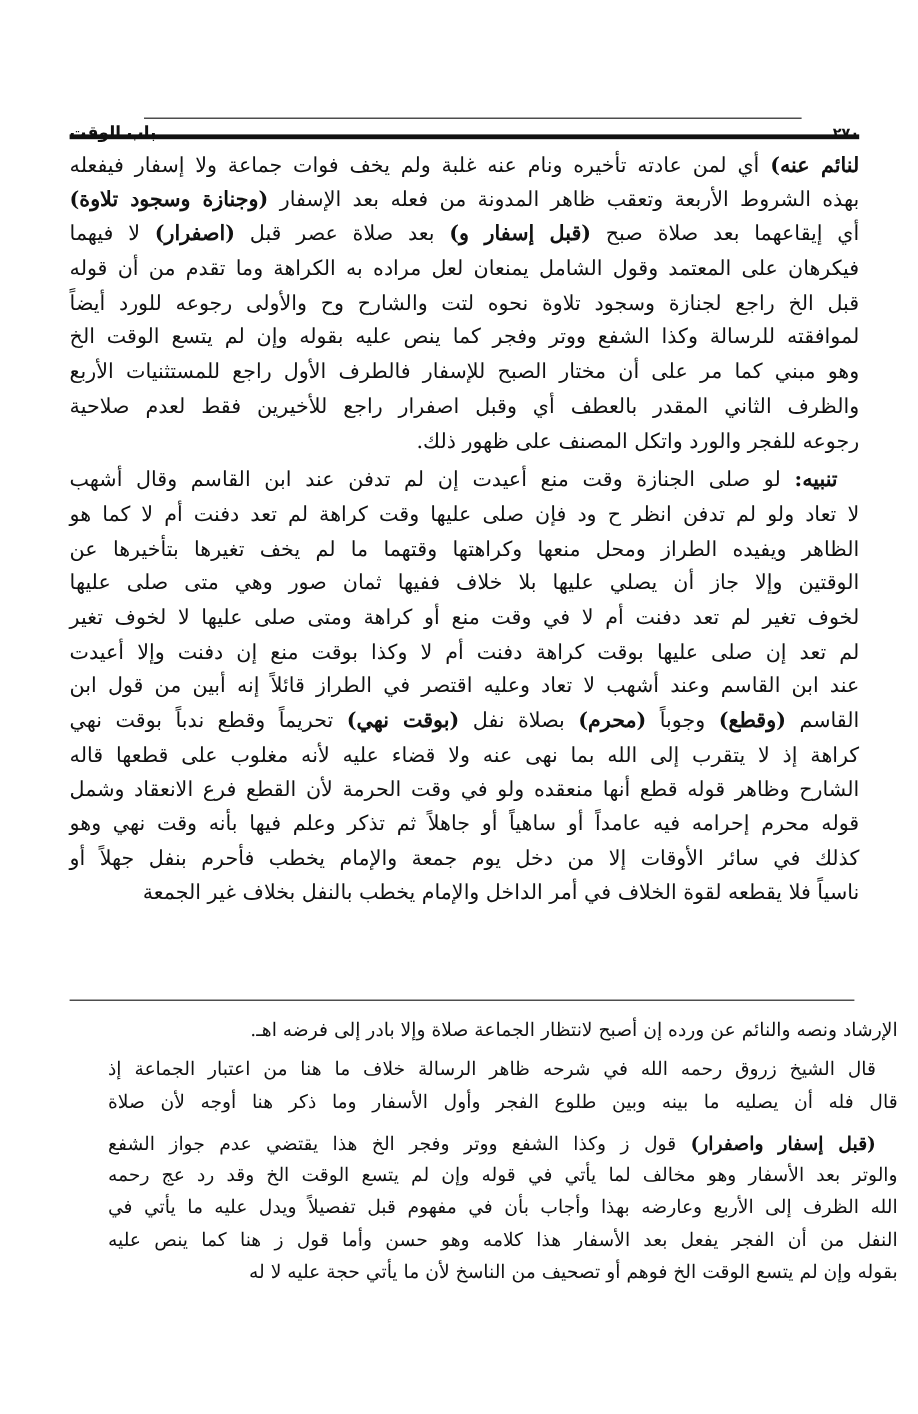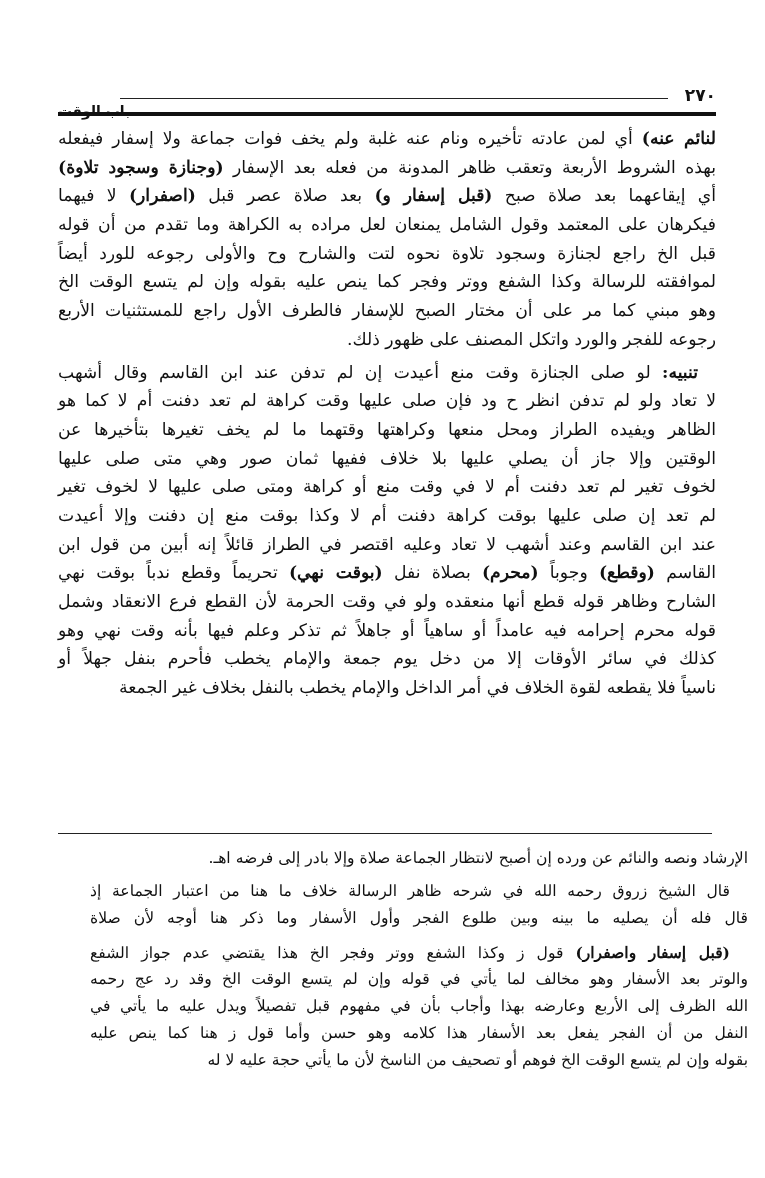--- a/index.html
+++ b/index.html
@@ -7,22 +7,22 @@
     width: 765px; height: 1178px; position: relative; overflow: hidden;
     font-family: "DejaVu Serif", "Liberation Serif", serif;
     color: #111111;
   }
   .page { position: absolute; left: 58px; top: 0; width: 658px; }
   .header {
     position: absolute; top: 84px; left: 0; width: 658px; height: 22px;
     direction: rtl;
   }
   .page-number {
-    position: absolute; right: 0; top: 0;
-    font-family: "DejaVu Sans", sans-serif; font-weight: bold; font-size: 17px;
+    position: absolute; right: 0; top: 16px;
+    font-family: "DejaVu Sans", sans-serif; font-weight: bold; font-size: 12px;
     line-height: 22px;
   }
   .running-title {
     position: absolute; left: 0; top: 16px;
     font-family: "DejaVu Sans", sans-serif; font-weight: bold; font-size: 14px;
     line-height: 22px;
   }
   .header-thin-rule {
     position: absolute; top: 14px; left: 62px; right: 48px;
     border-top: 1px solid #222;
@@ -69,30 +69,32 @@
   <div class="header-thick-rule"></div>
 
   <div class="main-text" id="main-text">
       <span class="line"><b>لنائم عنه)</b><span> أي لمن عادته تأخيره ونام عنه غلبة ولم يخف فوات جماعة ولا إسفار فيفعله</span></span>
       <span class="line"><span>بهذه الشروط الأربعة وتعقب ظاهر المدونة من فعله بعد الإسفار </span><b>(وجنازة وسجود تلاوة)</b></span>
       <span class="line"><span>أي إيقاعهما بعد صلاة صبح </span><b>(قبل إسفار و)</b><span> بعد صلاة عصر قبل </span><b>(اصفرار)</b><span> لا فيهما</span></span>
       <span class="line"><span>فيكرهان على المعتمد وقول الشامل يمنعان لعل مراده به الكراهة وما تقدم من أن قوله</span></span>
       <span class="line"><span>قبل الخ راجع لجنازة وسجود تلاوة نحوه لتت والشارح وح والأولى رجوعه للورد أيضاً</span></span>
       <span class="line"><span>لموافقته للرسالة وكذا الشفع ووتر وفجر كما ينص عليه بقوله وإن لم يتسع الوقت الخ</span></span>
       <span class="line"><span>وهو مبني كما مر على أن مختار الصبح للإسفار فالطرف الأول راجع للمستثنيات الأربع</span></span>
+      <span class="line"><span>والظرف الثاني المقدر بالعطف أي وقبل اصفرار راجع للأخيرين فقط لعدم صلاحية</span></span>
       <span class="line last"><span>رجوعه للفجر والورد واتكل المصنف على ظهور ذلك.</span></span>
       <div class="para-gap"></div>
       <span class="line indent"><b>تنبيه:</b><span> لو صلى الجنازة وقت منع أعيدت إن لم تدفن عند ابن القاسم وقال أشهب</span></span>
       <span class="line"><span>لا تعاد ولو لم تدفن انظر ح ود فإن صلى عليها وقت كراهة لم تعد دفنت أم لا كما هو</span></span>
       <span class="line"><span>الظاهر ويفيده الطراز ومحل منعها وكراهتها وقتهما ما لم يخف تغيرها بتأخيرها عن</span></span>
       <span class="line"><span>الوقتين وإلا جاز أن يصلي عليها بلا خلاف ففيها ثمان صور وهي متى صلى عليها</span></span>
       <span class="line"><span>لخوف تغير لم تعد دفنت أم لا في وقت منع أو كراهة ومتى صلى عليها لا لخوف تغير</span></span>
       <span class="line"><span>لم تعد إن صلى عليها بوقت كراهة دفنت أم لا وكذا بوقت منع إن دفنت وإلا أعيدت</span></span>
       <span class="line"><span>عند ابن القاسم وعند أشهب لا تعاد وعليه اقتصر في الطراز قائلاً إنه أبين من قول ابن</span></span>
       <span class="line"><span>القاسم </span><b>(وقطع)</b><span> وجوباً </span><b>(محرم)</b><span> بصلاة نفل </span><b>(بوقت نهي)</b><span> تحريماً وقطع ندباً بوقت نهي</span></span>
+      <span class="line"><span>كراهة إذ لا يتقرب إلى الله بما نهى عنه ولا قضاء عليه لأنه مغلوب على قطعها قاله</span></span>
       <span class="line"><span>الشارح وظاهر قوله قطع أنها منعقده ولو في وقت الحرمة لأن القطع فرع الانعقاد وشمل</span></span>
       <span class="line"><span>قوله محرم إحرامه فيه عامداً أو ساهياً أو جاهلاً ثم تذكر وعلم فيها بأنه وقت نهي وهو</span></span>
       <span class="line"><span>كذلك في سائر الأوقات إلا من دخل يوم جمعة والإمام يخطب فأحرم بنفل جهلاً أو</span></span>
       <span class="line last"><span>ناسياً فلا يقطعه لقوة الخلاف في أمر الداخل والإمام يخطب بالنفل بخلاف غير الجمعة</span></span>
     </div>
 
   <div class="footnote-rule"></div>
 
   <div class="footnotes" id="footnotes">
       <span class="line last"><span>الإرشاد ونصه والنائم عن ورده إن أصبح لانتظار الجماعة صلاة وإلا بادر إلى فرضه اهـ.</span></span>

